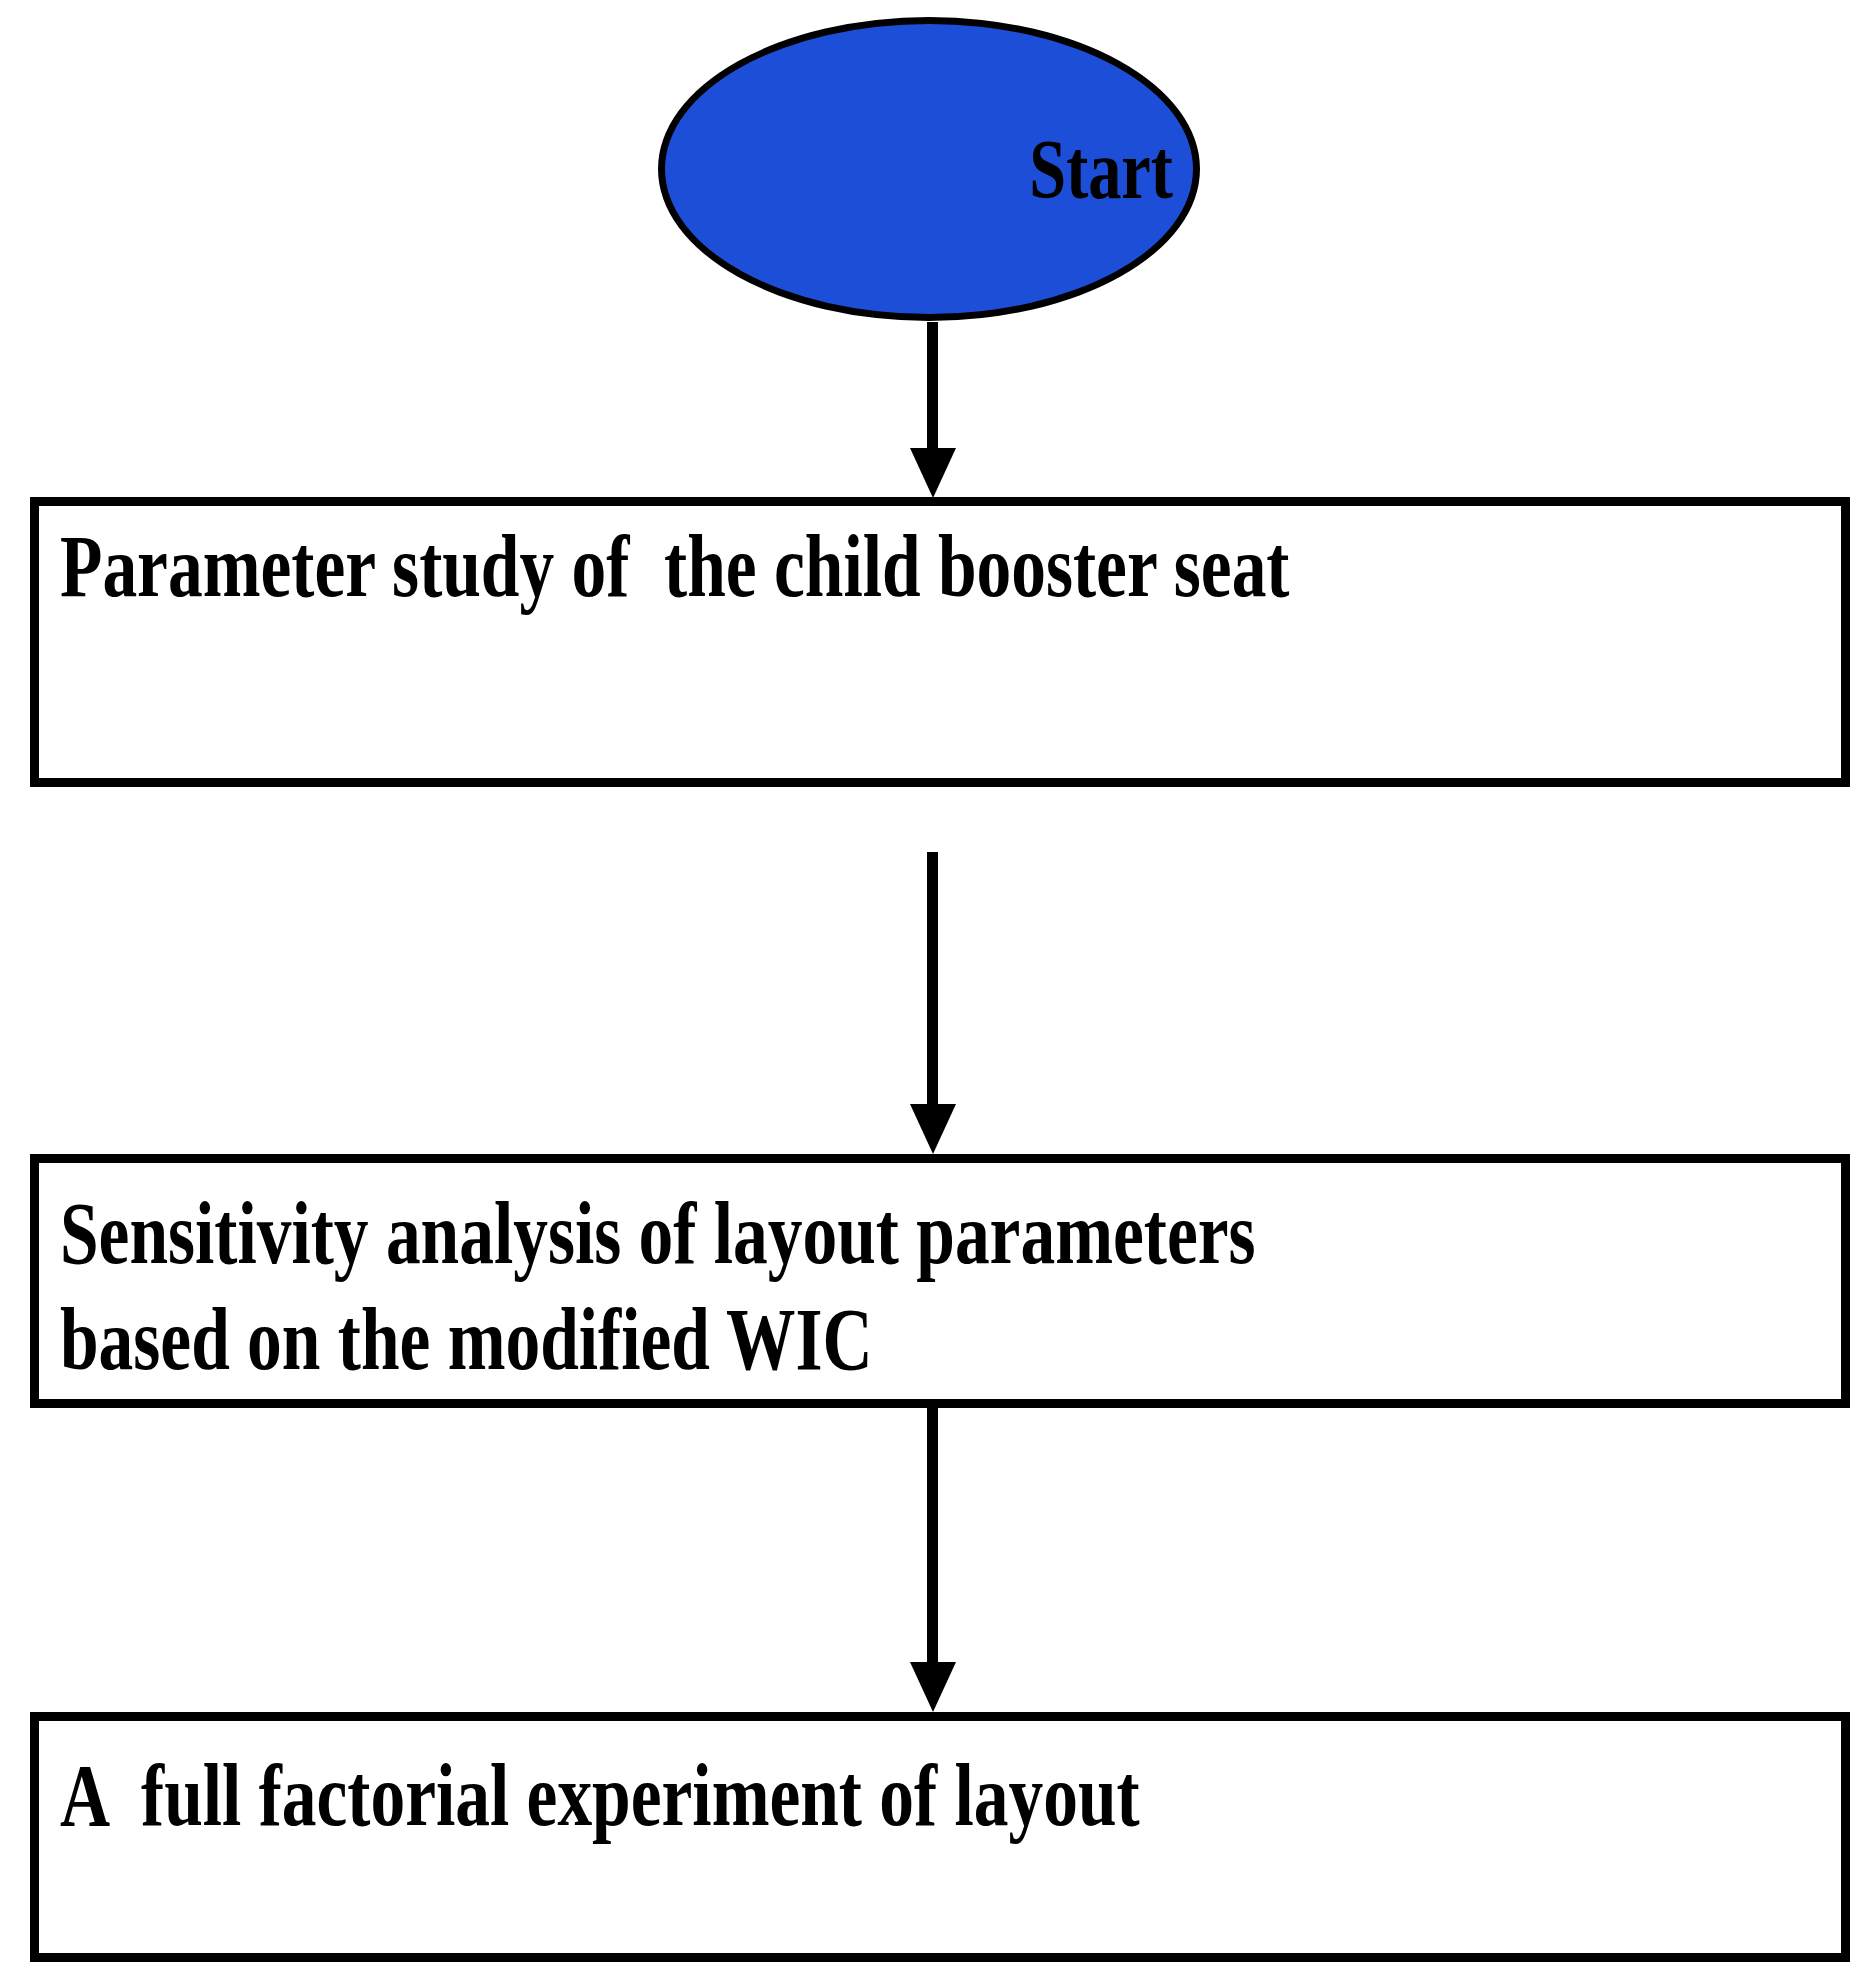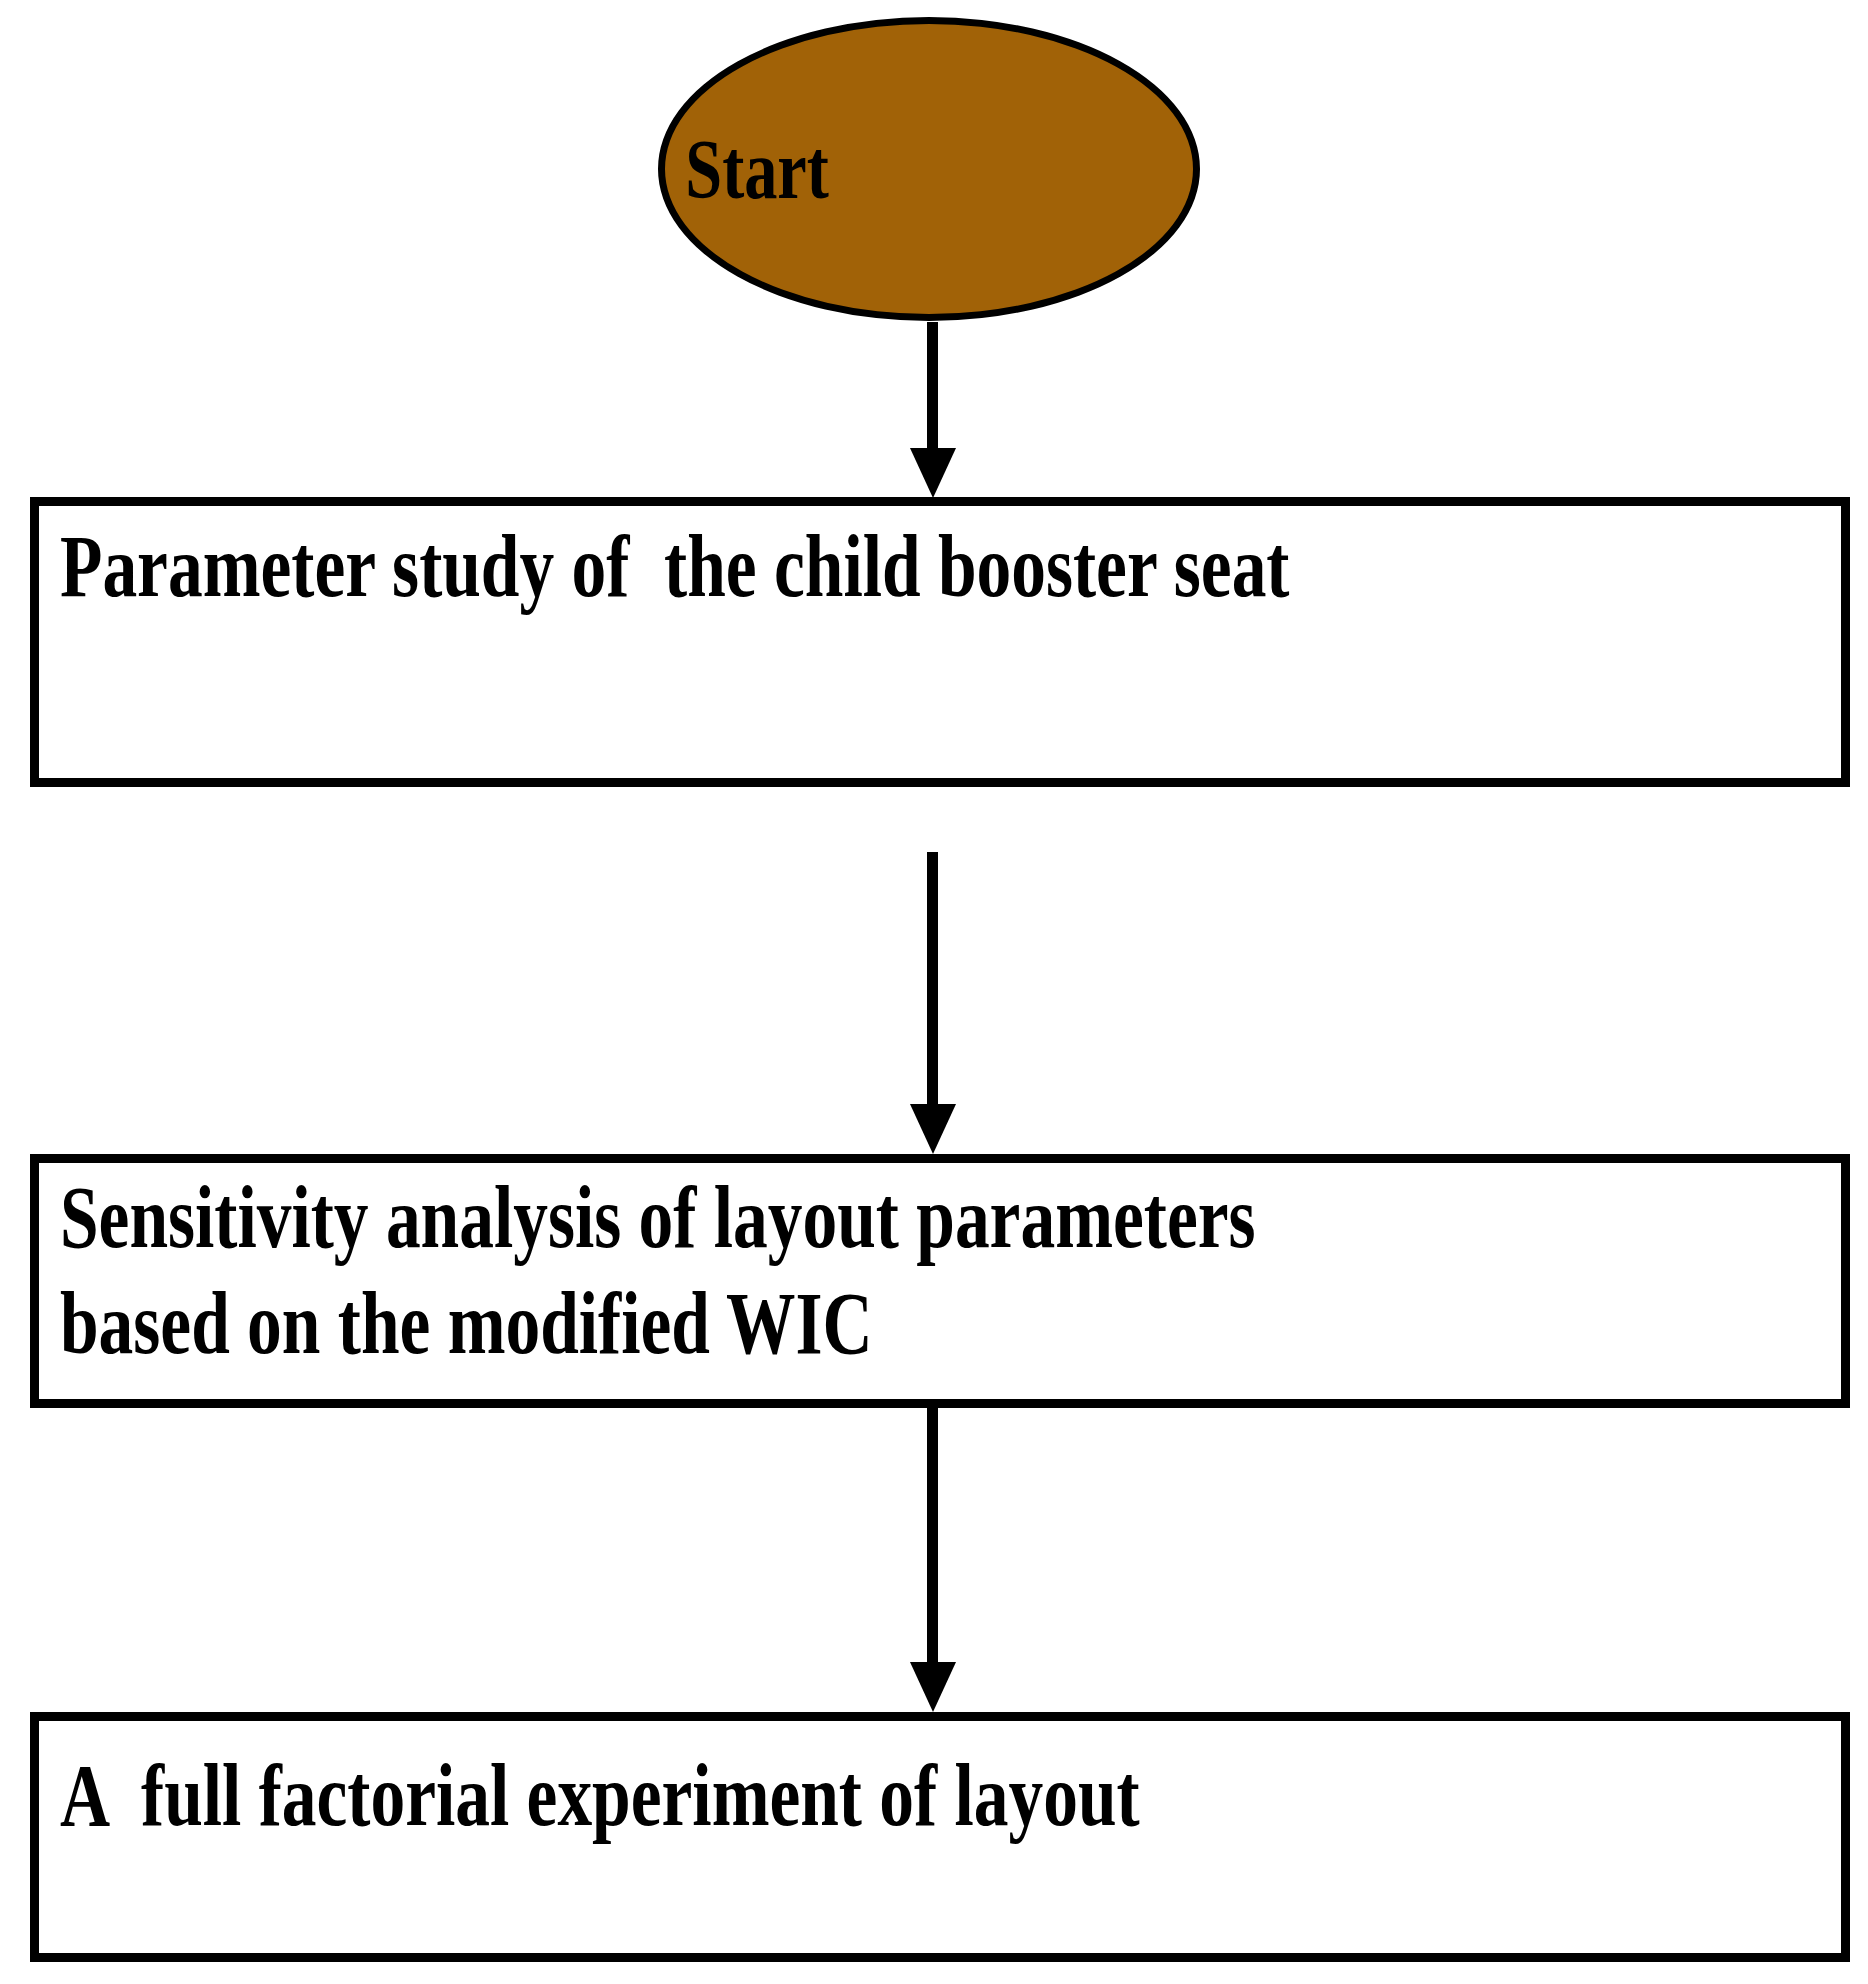--- a/index.html
+++ b/index.html
@@ -20,24 +20,24 @@
   
   .start-ellipse {
     position: absolute;
     left: 658px;
     top: 17.4px;
     width: 542px;
     height: 304px;
     box-sizing: border-box;
     border: 7.7px solid #000000;
     border-radius: 50%;
-    background: #a16207;
+    background: #1d4ed8;
     display: flex;
     align-items: center;
-    justify-content: flex-start;
+    justify-content: flex-end;
   }
   .start-label {
     font-size: 85px;
     font-weight: bold;
     display: inline-block;
     transform: scaleX(0.78);
     transform-origin: 50% 50%;
     white-space: pre;
   }
 
@@ -46,21 +46,21 @@
     position: absolute;
     left: 30px;
     width: 1820px;
     box-sizing: border-box;
     border: 9.7px solid #000000;
     background: #ffffff;
     padding-left: 21px;
     padding-right: 19.3px;
   }
   .pbox-1 { top: 497px;  height: 290px; padding-top: 5.8px;  }
-  .pbox-2 { top: 1154px; height: 254px; padding-top: 1px; }
+  .pbox-2 { top: 1154px; height: 254px; padding-top: 17px; }
   .pbox-3 { top: 1712px; height: 250px; padding-top: 21px; }
 
   .tline {
     height: 108px;
     display: flex;
     align-items: center;
   }
   .tline-2 { height: 106px; }
 
   .stretched {

